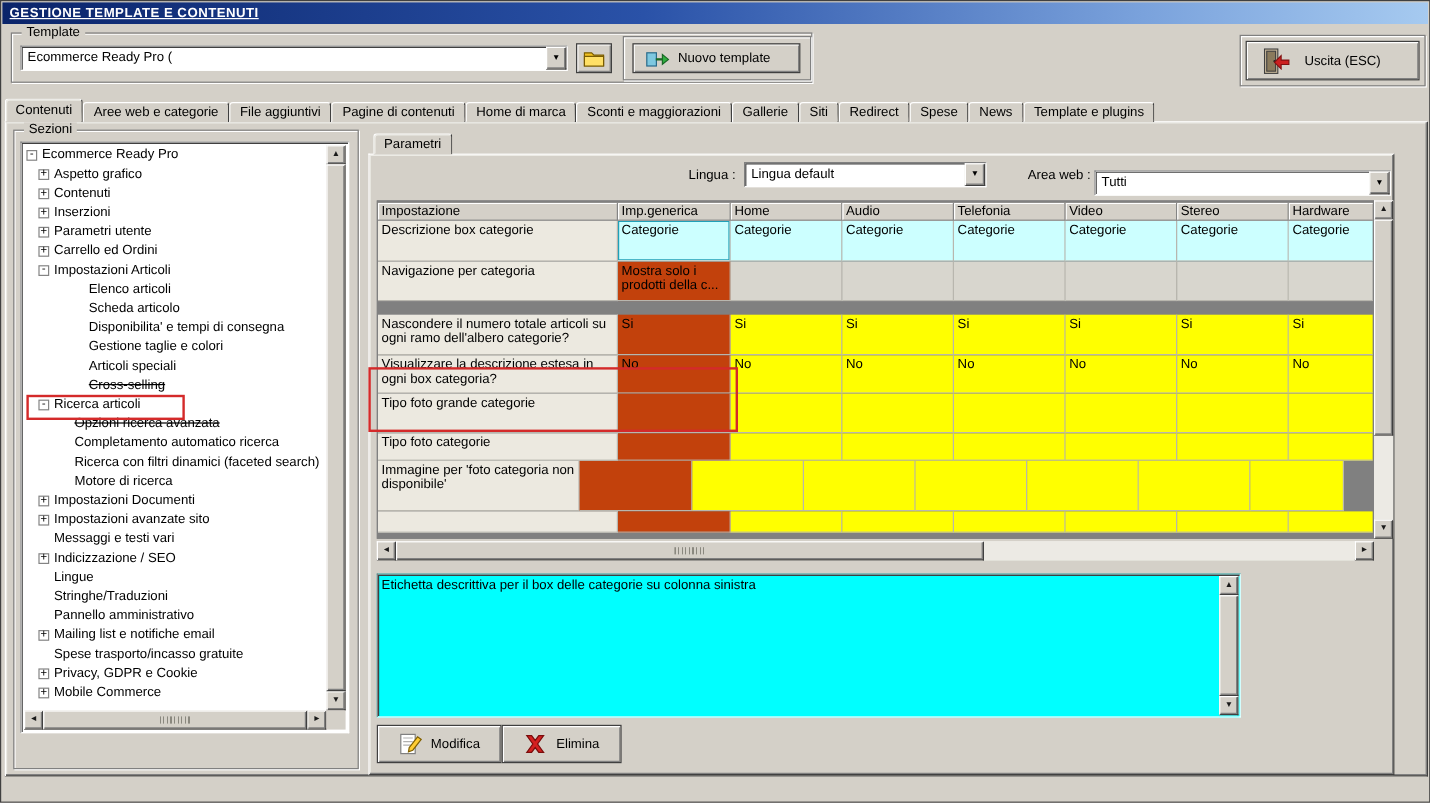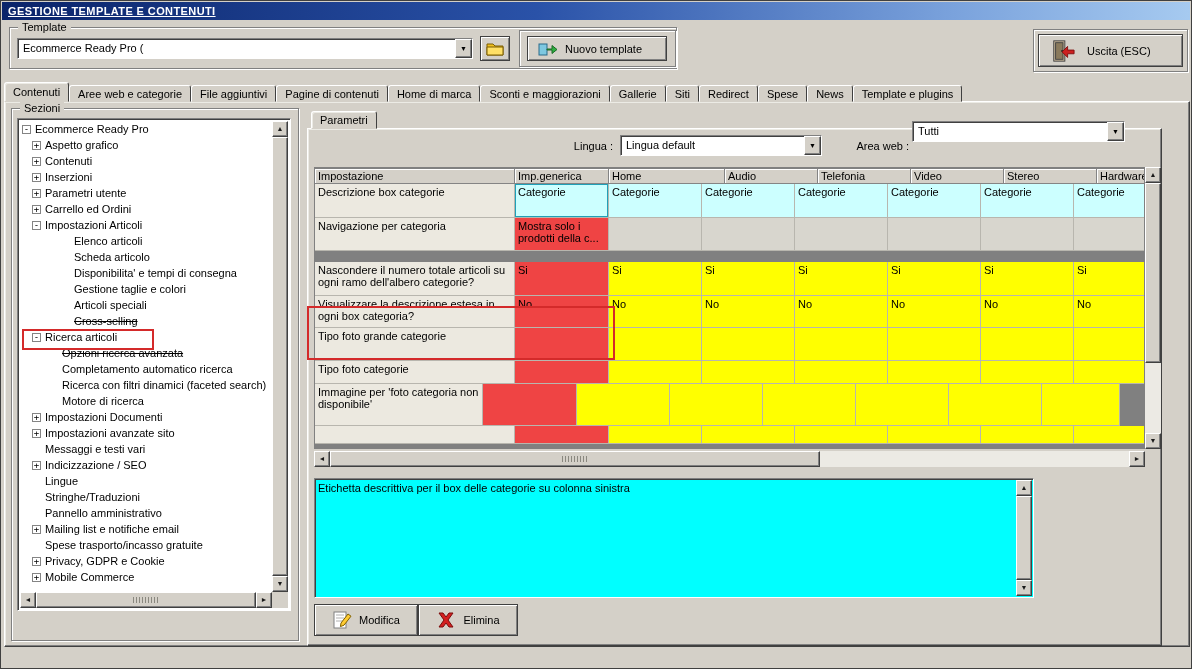--- a/index.html
+++ b/index.html
@@ -70,21 +70,21 @@
   .sb-track { flex:1; background:#eceae4; }
   .sb-corner { position:absolute; width:16px; height:16px; background:#d4d0c8; }
 
   
   #grid { position:absolute; left:313px; top:166px; width:831px; height:282px; border:1px solid #808080; background:#808080; overflow:hidden; }
   #grid-header { display:flex; height:16px; overflow:hidden;align-items:flex-end; }
   .gcell { flex:none; overflow:hidden; padding:2px 3px; line-height:12px; }
   .ghead { background:#d4d0c8; border-right:1px solid #848484; border-bottom:1px solid #848484; box-shadow:inset 1px 1px 0 #ffffff; padding:1px 3px; }
   .grow { display:flex; overflow:hidden; }
   .gcell.cname { background:#ece9e0; border-right:1px solid #b8b6ae; border-bottom:1px solid #b8b6ae; }
-  .gcell.generic { background:#ef4444; border-right:1px solid #b8b6ae; border-bottom:1px solid #b8b6ae; }
+  .gcell.generic { background:#c2410c; border-right:1px solid #b8b6ae; border-bottom:1px solid #b8b6ae; }
   .gcell.generic.sel { background:#ccffff; box-shadow:inset 0 0 0 1px #20a0b8; }
   .gcell.val { border-right:1px solid #b8b6ae; border-bottom:1px solid #b8b6ae; }
   .gcell.val.cyan { background:#ccffff; }
   .gcell.val.gray { background:#d8d6ce; }
   .gcell.val.yellow { background:#ffff00; }
   #grid-band { height:15px; background:#808080; }
 
   
   #memo { position:absolute; left:313px; top:477px; width:720px; height:120px; background:#00ffff; }
   #memo .memo-text { position:absolute; left:3px; top:2px; right:20px; line-height:14px; color:#000; }
@@ -296,30 +296,30 @@
     <span>Parametri</span>
   </div>
   <div class="rpanel" style="left:306px;top:127px;width:855px;height:518px;"></div>
 
   <span class="label r" style="left:548px;top:139px;width:64px;">Lingua :</span>
   <div class="combo" style="left:619px;top:134px;width:202px;height:21px;">
     <span class="ctext">Lingua default</span>
     <span class="cbtn"></span>
   </div>
   <span class="label r" style="left:836px;top:139px;width:72px;">Area web :</span>
-  <div class="combo" style="left:911px;top:120px;width:213px;height:21px;">
+  <div class="combo" style="left:911px;top:141px;width:247px;height:21px;">
     <span class="ctext">Tutti</span>
     <span class="cbtn"></span>
   </div>
 
   <div id="grid">
     <div id="grid-header">
         <div class="gcell ghead" style="width: 200px;">Impostazione</div>
         <div class="gcell ghead" style="width: 94px;">Imp.generica</div>
-        <div class="gcell ghead" style="width: 116px;">Home</div>
+        <div class="gcell ghead" style="width: 93px;">Home</div>
         <div class="gcell ghead" style="width: 93px;">Audio</div>
         <div class="gcell ghead" style="width: 93px;">Telefonia</div>
         <div class="gcell ghead" style="width: 93px;">Video</div>
         <div class="gcell ghead" style="width: 93px;">Stereo</div>
         <div class="gcell ghead" style="width: 78px;">Hardware</div>
       </div>
     <div id="grid-body">
         <div class="grow" style="height: 34px;">
           <div class="gcell cname" style="width: 200px;">Descrizione box categorie</div>
           <div class="gcell generic sel" style="width: 94px;">Categorie</div>

